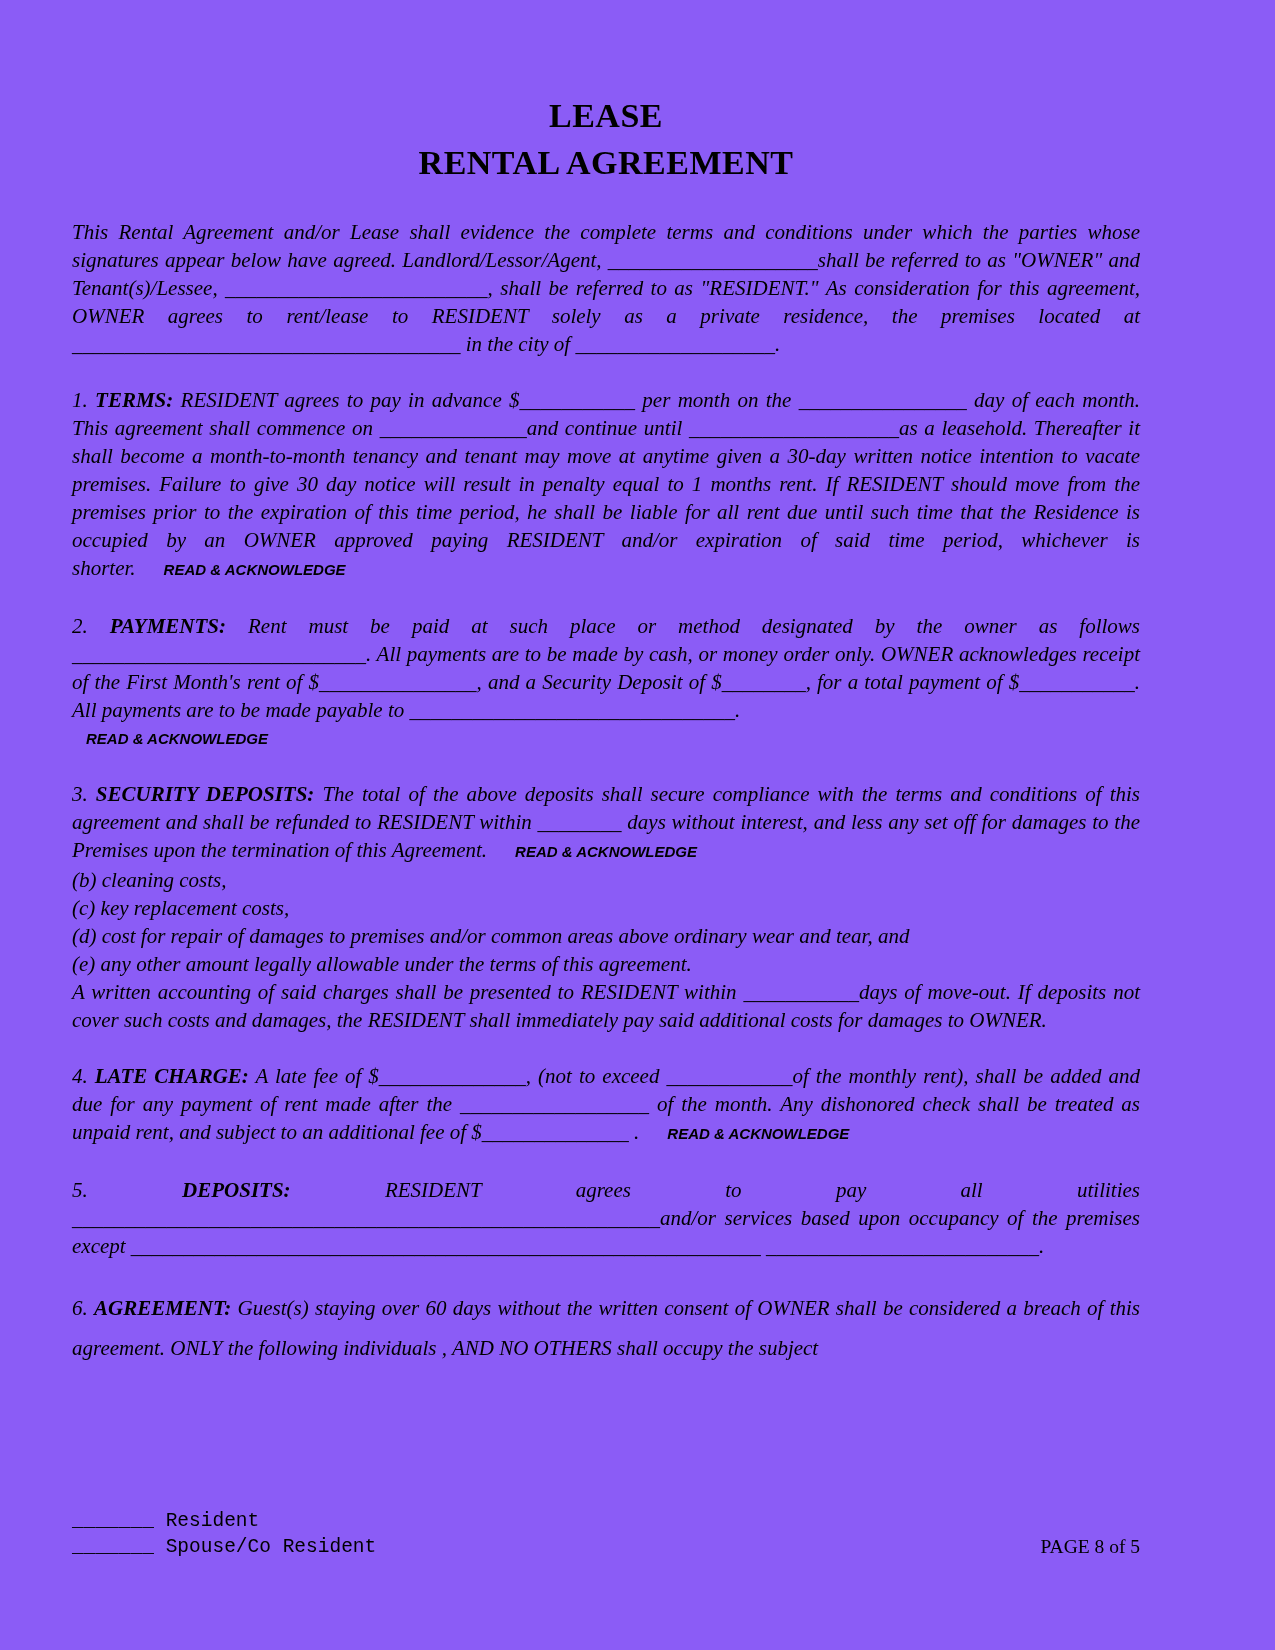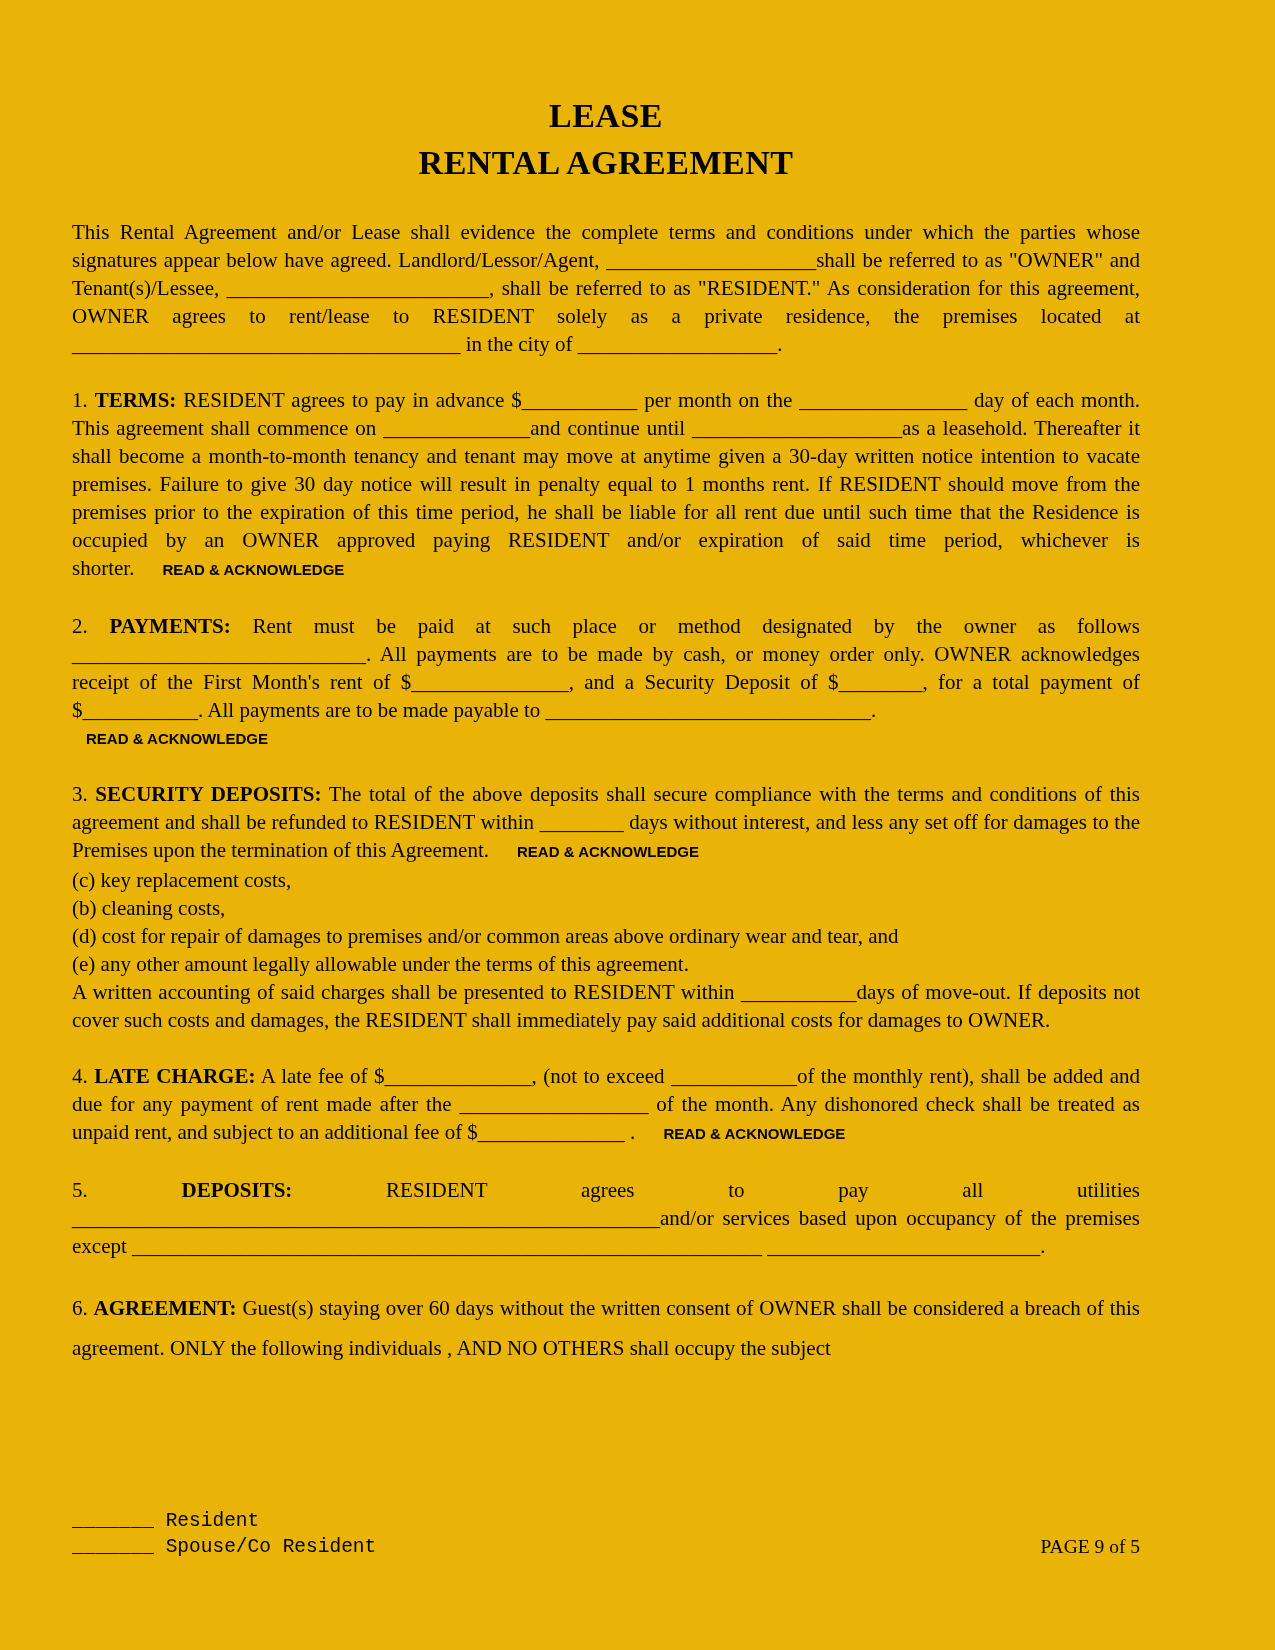--- a/index.html
+++ b/index.html
@@ -9,34 +9,35 @@
     height: 1650px;
     background: #ffffff;
     color: #000000;
     font-family: "Liberation Serif", serif;
   }
   .page {
     position: relative;
     width: 1275px;
     height: 1650px;
     padding: 92px 135px 60px 72px;
-    background: #eab308;
+    background: #8b5cf6;
     overflow: hidden;
   }
   .title {
     text-align: center;
     font-weight: bold;
     font-size: 34px;
     line-height: 47px;
     letter-spacing: 0.5px;
   }
   .content {
     margin-top: 32px;
     font-size: 21px;
     line-height: 28px;
+    font-style: italic;
   }
   p.para {
     margin: 0 0 28px 0;
     text-align: justify;
     text-align-last: left;
   }
   p.para.tight { margin-bottom: 0; }
   .head { font-weight: bold; }
   .ack {
     font-family: "Liberation Sans", sans-serif;
@@ -89,35 +90,35 @@
   <div class="content">
 
     <p class="para"><span>This Rental Agreement and/or Lease shall evidence the complete terms and conditions under which the parties whose signatures appear below have agreed. Landlord/Lessor/Agent, ____________________shall be referred to as "OWNER" and Tenant(s)/Lessee, _________________________, shall be referred to as "RESIDENT." As consideration for this agreement, OWNER agrees to rent/lease to RESIDENT solely as a private residence, the premises located at _____________________________________ in the city of ___________________.</span></p>
 
     <p class="para"><span>1.</span> <span class="head">TERMS:</span> <span>RESIDENT agrees to pay in advance $___________ per month on the ________________ day of each month. This agreement shall commence on ______________and continue until ____________________as a leasehold. Thereafter it shall become a month-to-month tenancy and tenant may move at anytime given a 30-day written notice intention to vacate premises.  Failure to give 30 day notice will result in penalty equal to 1 months rent. If RESIDENT should move from the premises prior to the expiration of this time period, he shall be liable for all rent due until such time that the Residence is occupied by an OWNER approved paying RESIDENT and/or expiration of said time period, whichever is shorter.</span><span class="ack">READ &amp; ACKNOWLEDGE</span></p>
 
     <p class="para tight"><span>2.</span> <span class="head">PAYMENTS:</span> <span>Rent must be paid at such place or method designated by the owner as follows ____________________________. All payments are to be made by cash, or money order only. OWNER acknowledges receipt of the First Month's rent of $_______________, and a Security Deposit of $________,  for  a total payment of $___________. All payments are to be made payable to _______________________________.</span></p>
     <div class="ack-line">READ &amp; ACKNOWLEDGE</div>
 
     <p class="para tight"><span>3.</span> <span class="head">SECURITY DEPOSITS:</span> <span>The total of the above deposits shall secure compliance with the terms and conditions of this agreement and shall be refunded to RESIDENT within ________  days  without  interest,  and less any set off for damages to the Premises upon the termination of this Agreement.</span><span class="ack">READ &amp; ACKNOWLEDGE</span></p>
+    <p class="para list-line tight">(b) cleaning costs,</p>
     <p class="para list-line tight">(c) key replacement costs,</p>
-    <p class="para list-line tight">(b) cleaning costs,</p>
     <p class="para list-line tight">(d) cost for repair of damages to premises and/or common areas above ordinary wear and tear, and</p>
     <p class="para list-line tight">(e) any other amount legally allowable under the terms of this agreement.</p>
     <p class="after-list">A written accounting of said charges shall be presented to RESIDENT within ___________days  of  move-out.  If deposits  not  cover  such  costs  and  damages,  the  RESIDENT  shall  immediately  pay  said  additional  costs  for damages to OWNER.</p>
 
     <p class="para"><span>4.</span> <span class="head">LATE CHARGE:</span> <span>A late fee of $______________, (not to exceed ____________of the monthly rent), shall be added and due for any payment of rent made after the __________________ of the month. Any dishonored check shall be treated as unpaid rent, and subject to an additional fee of $______________ .</span><span class="ack">READ &amp; ACKNOWLEDGE</span></p>
 
     <p class="para"><span>5.</span> <span class="head">DEPOSITS:</span> <span>RESIDENT agrees to pay all utilities ________________________________________________________and/or services based upon occupancy of the premises except ____________________________________________________________ __________________________.</span></p>
 
     <p class="para sec6"><span>6.</span> <span class="head">AGREEMENT:</span> <span>Guest(s) staying over 60 days without the written consent of OWNER shall be considered a breach  of  this  agreement.  ONLY  the  following  individuals , AND  NO  OTHERS  shall  occupy  the  subject</span></p>
 
   </div>
 
   <div class="footer">
     <div class="sig-col">
       <div class="sig-line"><span>_______</span> <span>Resident</span></div>
       <div class="sig-line"><span>_______</span> <span>Spouse/Co Resident</span></div>
     </div>
-    <div class="page-num">PAGE 9 of 5</div>
+    <div class="page-num">PAGE 8 of 5</div>
   </div>
 
 </div>
 
 </body></html>

